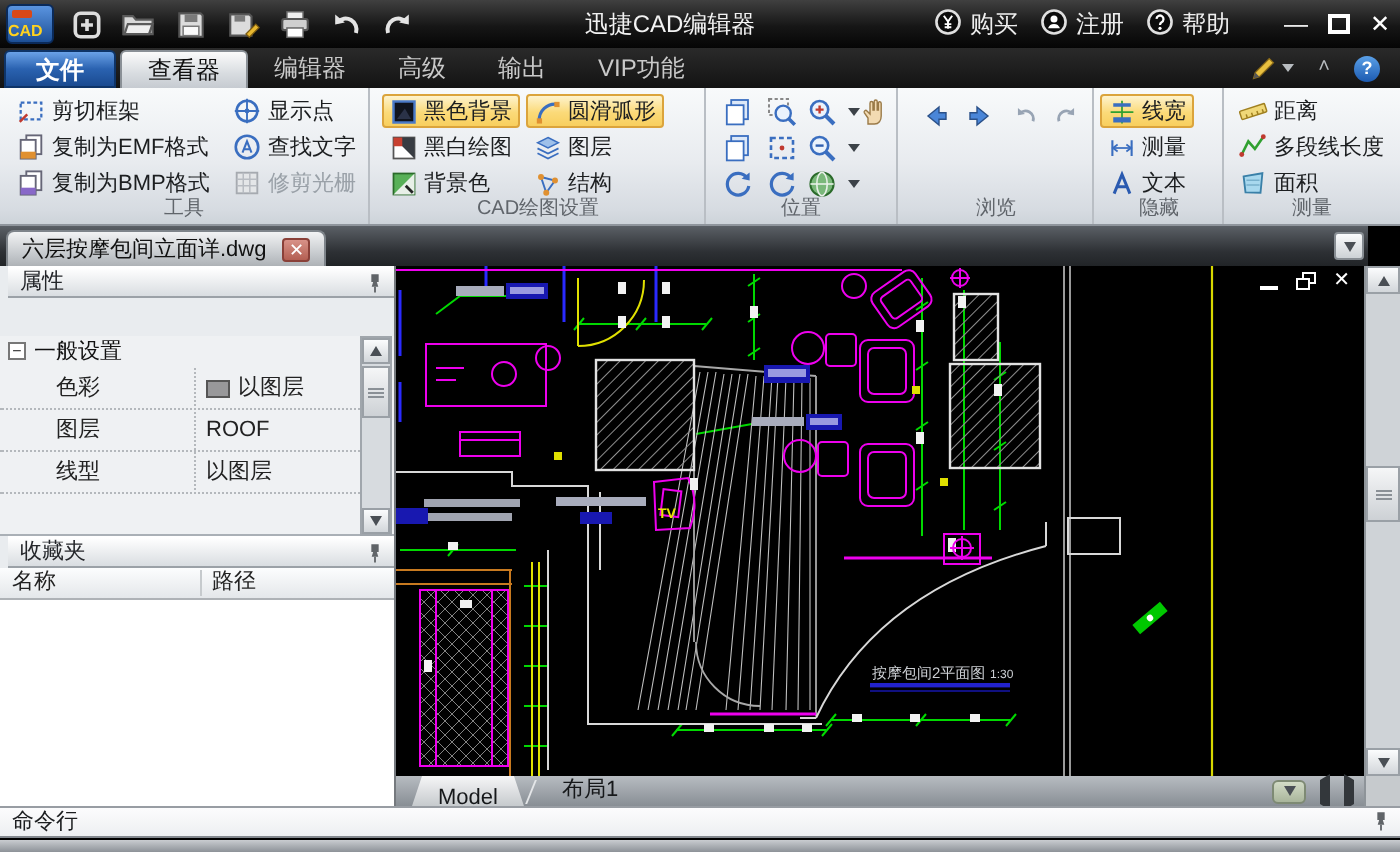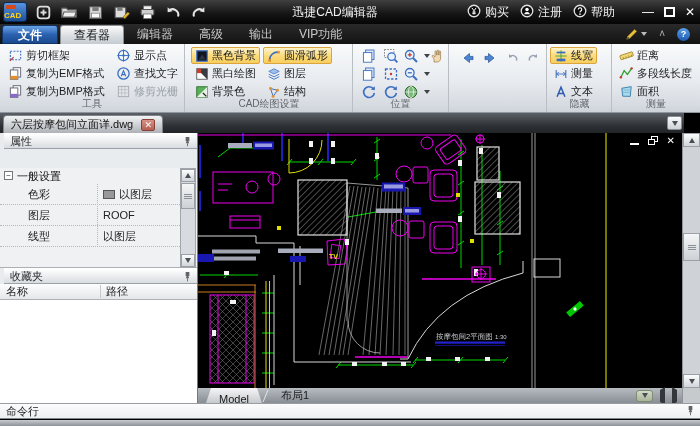--- a/index.html
+++ b/index.html
@@ -523,20 +523,21 @@
     <div class="rb" style="left:52px;top:5px">
         <svg class="ic" width="14" height="14">
           <use href="#s-undov"></use>
         </svg>
       </div>
     <div class="rb" style="left:72px;top:5px">
         <svg class="ic" width="14" height="14">
           <use href="#s-redov"></use>
         </svg>
       </div>
+    <div class="glabel">浏览</div>
   </div>
   <div class="rgroup" style="left:548px;width:64px">
     <div class="rb hl" style="left:2px;top:3px">
         <svg class="ic" width="14" height="14">
           <use href="#s-lwt"></use>
         </svg>
         <span>线宽</span>
       </div>
     <div class="rb" style="left:2px;top:21px">
         <svg class="ic" width="14" height="14">

